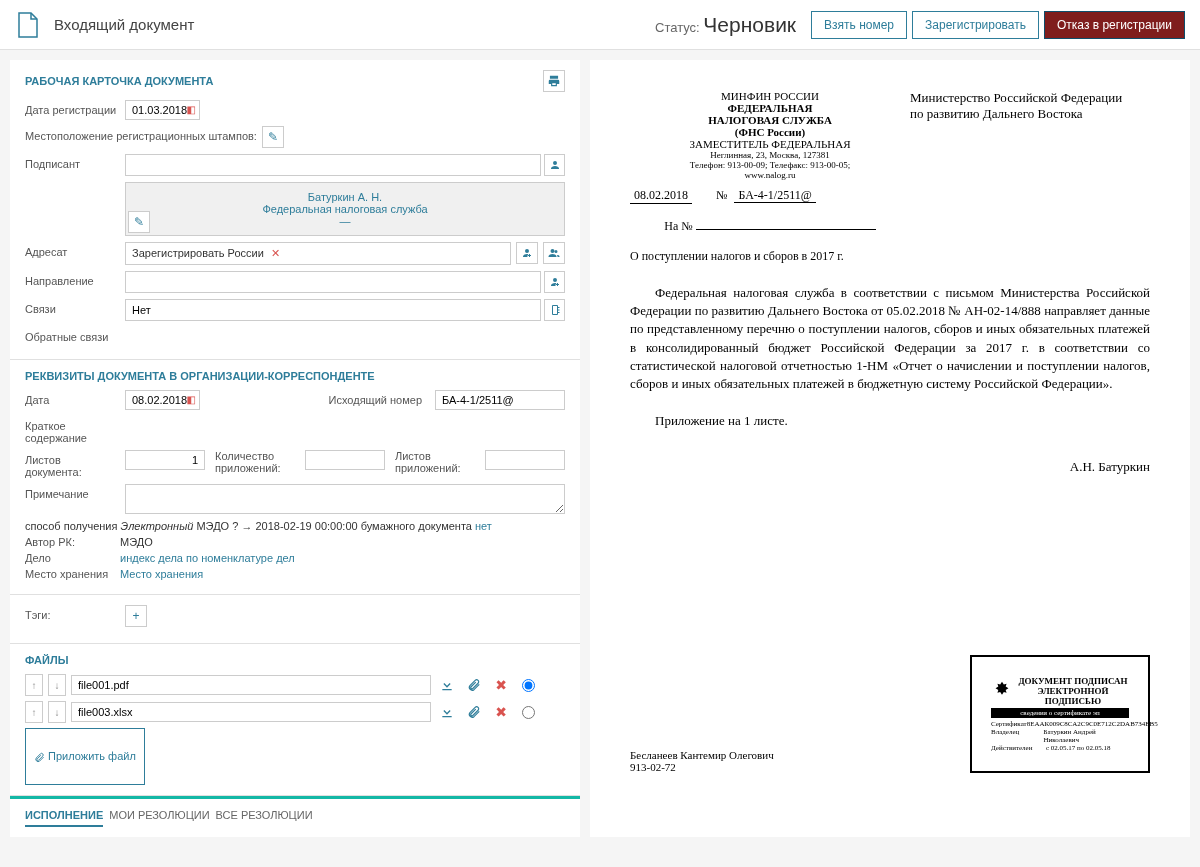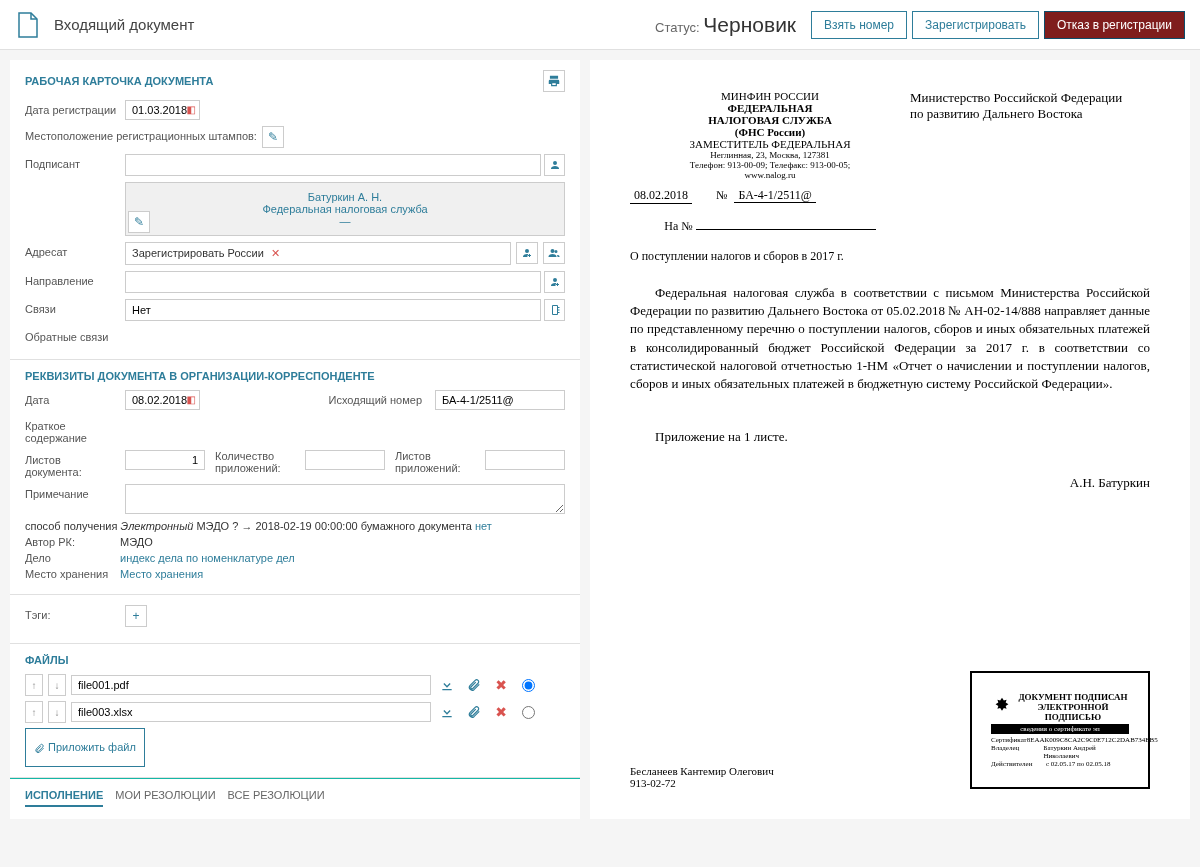--- a/index.html
+++ b/index.html
@@ -38,37 +38,37 @@
 .italic { font-style: italic; }
 .multi-col { display: flex; gap: 10px; }
 .multi-col > div { flex: 1; }
 .multi-col .sublabel { font-size: 11px; color: #555; margin-bottom: 2px; }
 .files-row { display: flex; align-items: center; gap: 5px; margin-bottom: 5px; }
 .move-btn { width: 18px; height: 22px; border: 1px solid #ccc; background: #fff; cursor: pointer; font-size: 10px; color: #888; }
 .file-input { flex: 0 0 360px; border: 1px solid #ccc; padding: 3px 6px; font-size: 11px; }
 .file-action { width: 22px; height: 22px; cursor: pointer; display: inline-flex; align-items: center; justify-content: center; font-size: 14px; color: #2e7d9a; }
 .file-action.del { color: #d9534f; }
 .radio { margin-left: 5px; }
-.attach-btn { border: 1px solid #2e7d9a; background: #fff; color: #2e7d9a; padding: 12px 8px; cursor: pointer; font-size: 11px; }
-.tabs { display: flex; gap: 12px; padding: 10px 15px; border-top: 1px solid #14b8a6; }
+.attach-btn { border: 1px solid #2e7d9a; background: #fff; color: #2e7d9a; padding: 21px 8px; cursor: pointer; font-size: 11px; }
+.tabs { display: flex; gap: 6px; padding: 10px 15px; border-top: 3px solid #14b8a6; }
 .tab { font-size: 11px; color: #666; cursor: pointer; padding-bottom: 4px; }
 .tab.active { color: #2e7d9a; border-bottom: 2px solid #2e7d9a; font-weight: bold; }
 
 .doc-preview { font-family: 'Times New Roman', serif; font-size: 13px; color: #000; }
 .doc-top { display: flex; justify-content: space-between; margin-bottom: 20px; }
 .doc-left-head { text-align: center; font-size: 11px; width: 280px; }
 .doc-left-head .b { font-weight: bold; }
 .doc-right-head { width: 240px; font-size: 13px; }
 .doc-ref { display: flex; gap: 20px; font-size: 12px; margin-top: 8px; }
 .doc-ref span { border-bottom: 1px solid #000; padding: 0 4px; }
 .doc-naline { margin-top: 15px; font-size: 12px; }
 .doc-naline span { border-bottom: 1px solid #000; display: inline-block; width: 180px; }
 .doc-subject { width: 280px; font-size: 12px; margin-top: 15px; text-align: justify; }
 .doc-body { margin-top: 20px; text-align: justify; text-indent: 25px; line-height: 1.4; }
-.doc-attach { margin-top: 36px; text-indent: 25px; }
+.doc-attach { margin-top: 20px; text-indent: 25px; }
 .doc-sign { text-align: right; margin-top: 30px; }
 .doc-footer { display: flex; justify-content: space-between; align-items: flex-end; margin-top: 180px; font-size: 11px; }
 .ep-stamp { border: 2px solid #000; width: 180px; padding: 19px; font-size: 9px; text-align: center; }
 .ep-stamp .ep-title { font-weight: bold; font-size: 9px; }
 .ep-stamp .ep-sub { background: #000; color: #fff; font-size: 7px; padding: 1px; margin: 2px 0; }
 .ep-stamp .ep-row { display: flex; font-size: 7px; text-align: left; }
 .ep-stamp .ep-row .k { width: 55px; }
 textarea.input { resize: vertical; height: 40px; font-family: inherit; }
 </style>
 </head>

